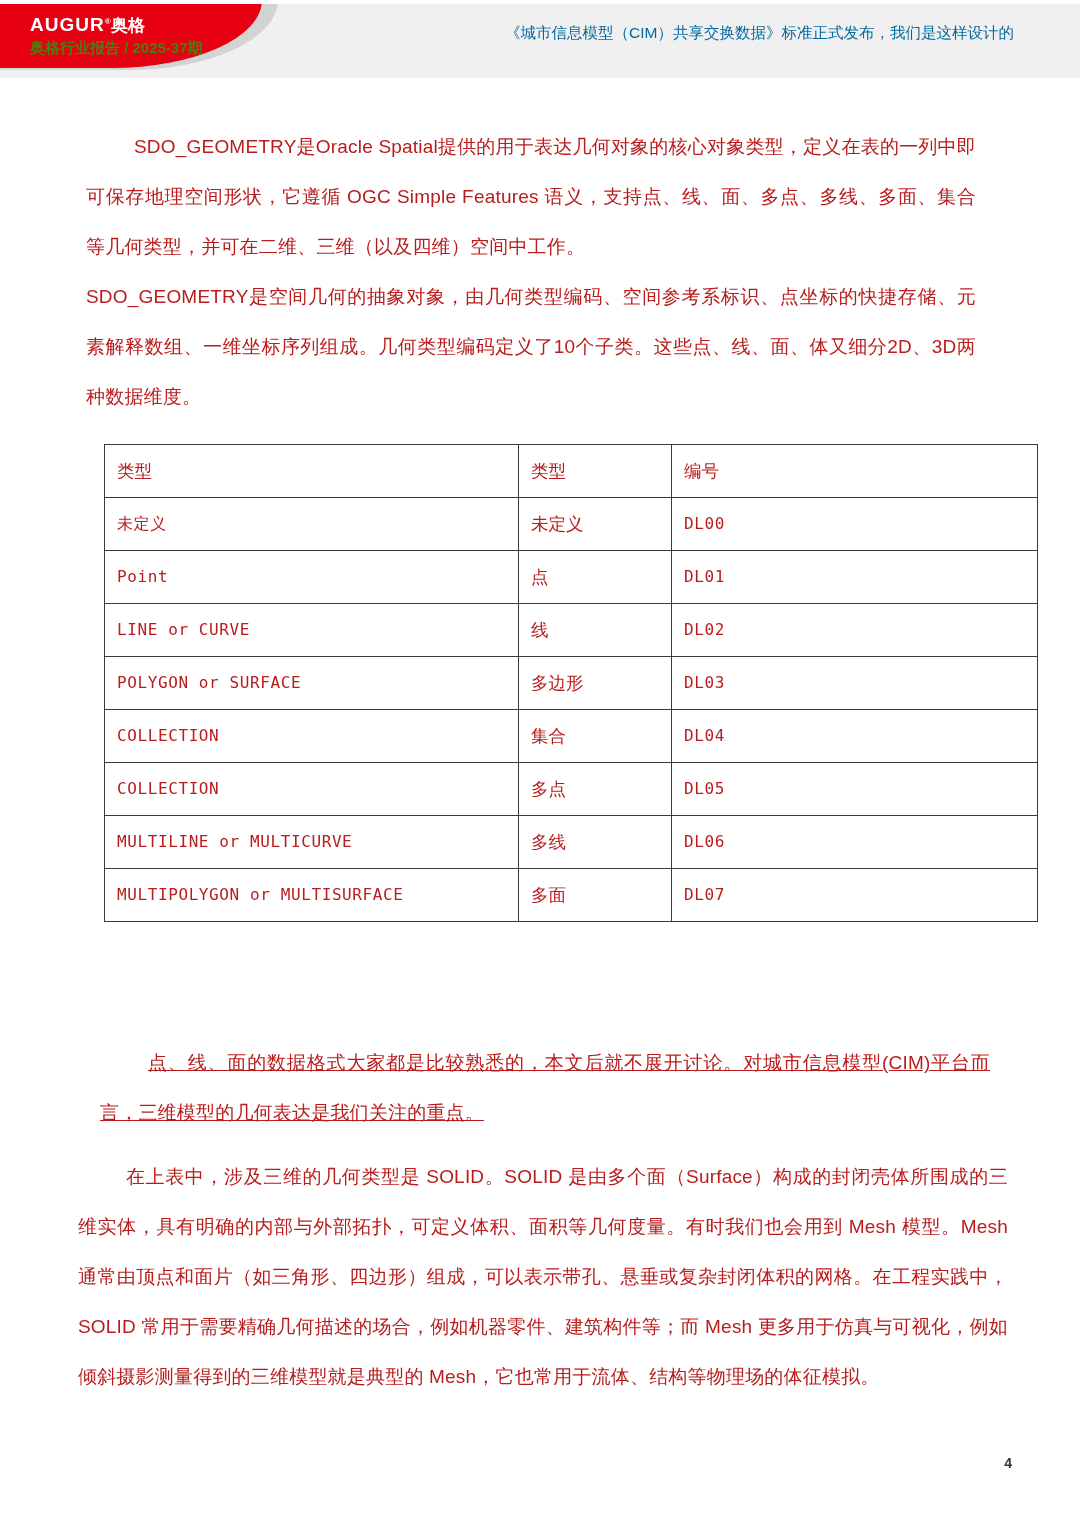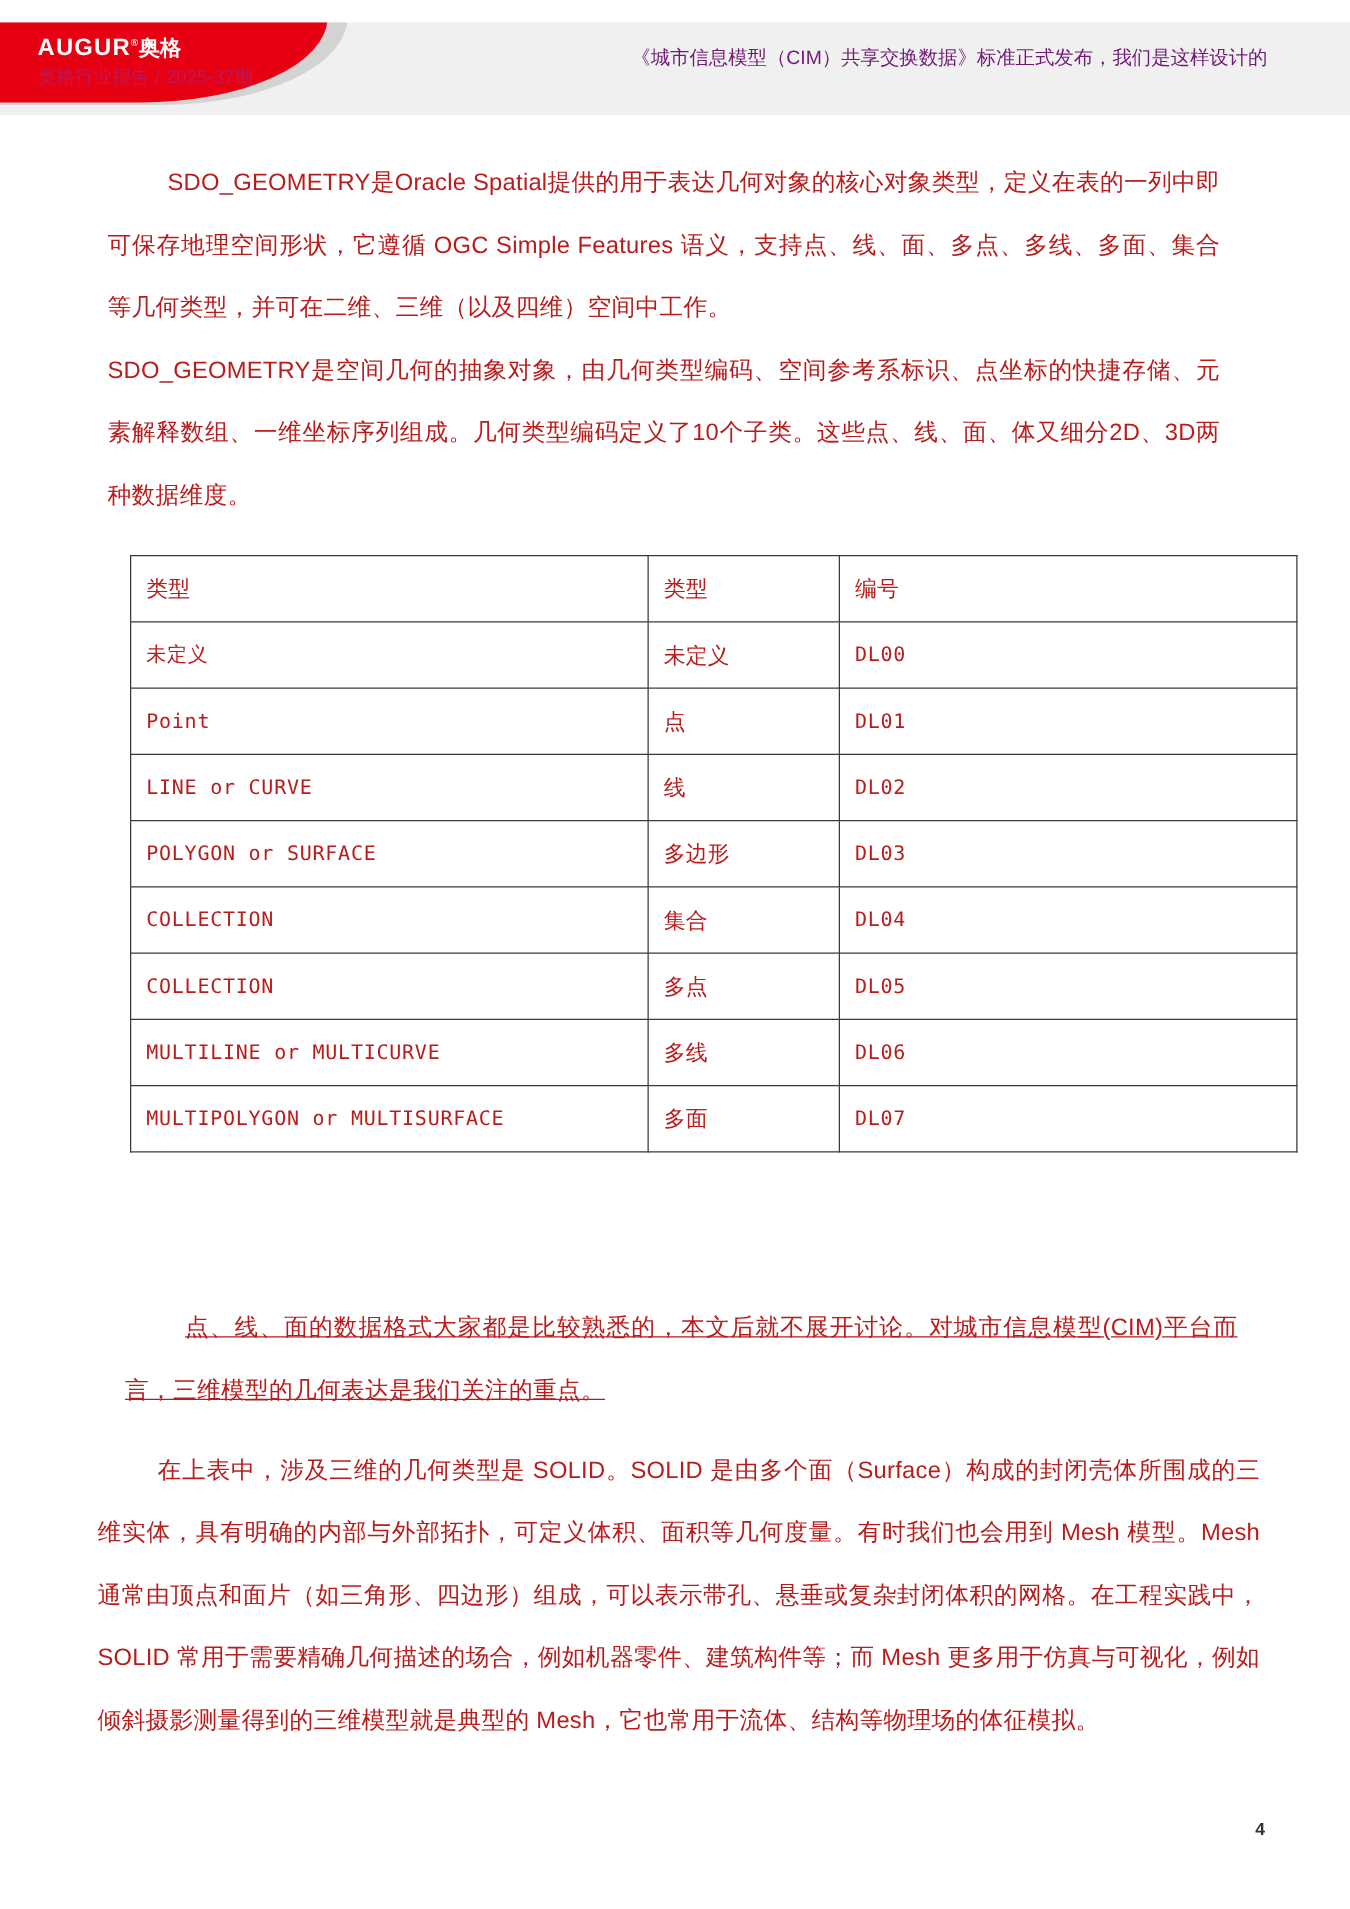--- a/index.html
+++ b/index.html
@@ -12,21 +12,21 @@
     background: #ffffff;
     font-family: "Liberation Sans", "DejaVu Sans", sans-serif;
     color: #1a1a1a;
     position: relative;
     overflow: hidden;
   }
 
   
   .doc-header {
     position: absolute;
-    top: 18px; left: 0;
+    top: 4px; left: 0;
     width: 1080px;
     height: 74px;
     background: #f0f0f0;
     overflow: hidden;
   }
   .header-gray-arc {
     position: absolute;
     top: -4px;
     left: 0;
     width: 278px;
@@ -66,32 +66,32 @@
     vertical-align: super;
   }
   .brand-logo .cn-mark {
     font-size: 17px;
     letter-spacing: 0;
   }
   .brand-subtitle {
     position: absolute;
     top: 36px;
     left: 30px;
-    color: #be185d;
+    color: #4d7c0f;
     font-size: 15px;
-    font-weight: normal;
+    font-weight: bold;
     white-space: nowrap;
     line-height: 1;
   }
   .header-title {
     position: absolute;
     top: 21px;
     right: 66px;
     font-size: 15.5px;
-    color: #701a75;
+    color: #0369a1;
     white-space: nowrap;
     line-height: 1;
   }
 
   
   .page-body {
     position: absolute;
     top: 62px;
     left: 0;
     width: 1080px;

